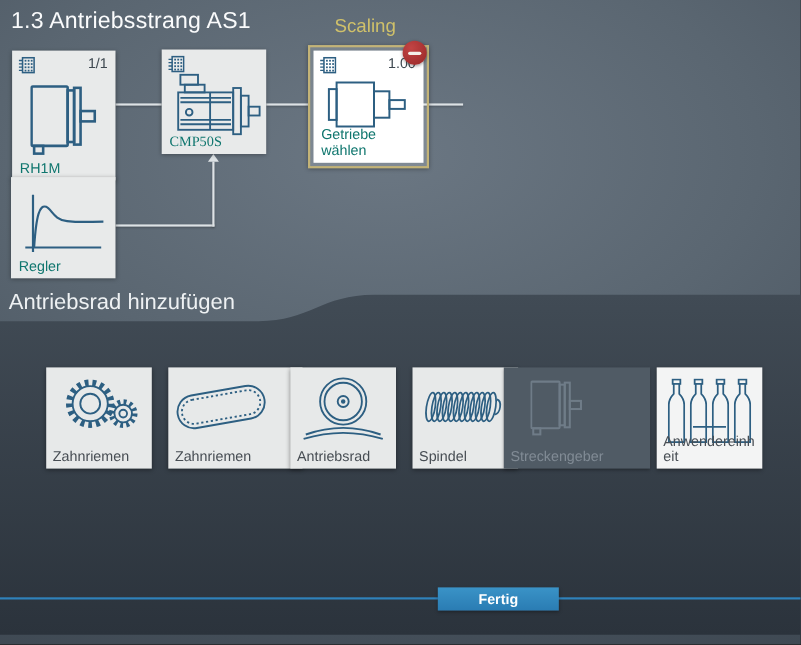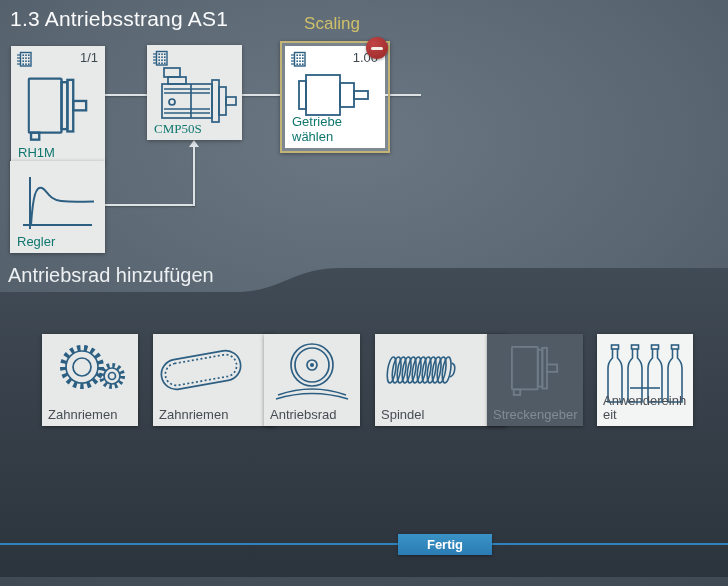--- a/index.html
+++ b/index.html
@@ -80,26 +80,26 @@
   }
   .tile .tlabel{
     position:absolute;left:6px;right:2px;bottom:3px;font-size:13px;
     color:#474d53;line-height:1.12;overflow-wrap:anywhere;
   }
   .tile.bright{background:#f3f4f4;}
   .tile.disabled{background:#505b65;box-shadow:0 1px 3px rgba(0,0,0,.35);cursor:default;}
   .tile.disabled .ticon{color:#6f7c88;}
   .tile.disabled .tlabel{color:#818b95;}
   #tile-0{left:42px;} #tile-1{left:153px;padding-left:26px;} #tile-2{left:264px;}
-  #tile-3{left:375px;padding-left:35px;} #tile-4{left:487px;} #tile-5{left:597px;}
+  #tile-3{left:375px;} #tile-4{left:458px;padding-left:37px;} #tile-5{left:597px;}
   .accent-line{
     position:absolute;left:0;top:543px;width:728px;height:2px;background:#2f82bb;z-index:4;
   }
   .done-button{
-    position:absolute;left:398px;top:534px;width:94px;height:21px;z-index:5;
+    position:absolute;left:398px;top:534px;width:110px;height:21px;z-index:5;
     background:linear-gradient(#3a93c7,#2a7cb3);color:#ffffff;font-size:13px;
     font-weight:bold;text-align:center;line-height:21px;cursor:pointer;
     box-shadow:0 1px 3px rgba(0,0,0,.35);
   }
   svg{display:block;}
   .stroke{fill:none;stroke:currentColor;}
 </style>
 </head>
 <body>
 

